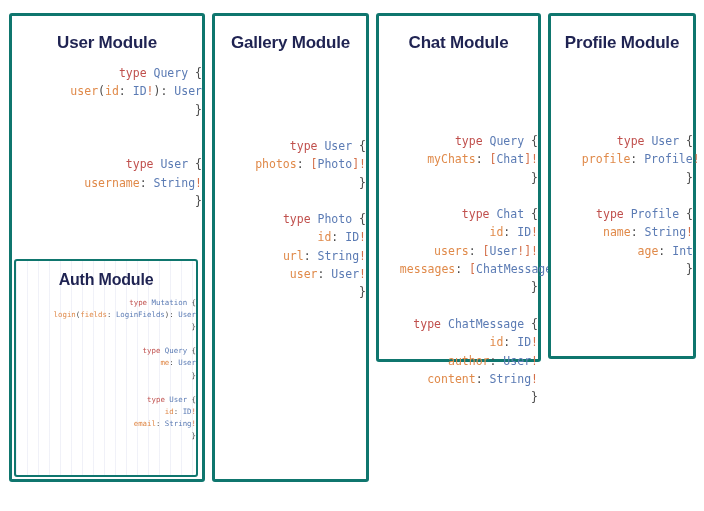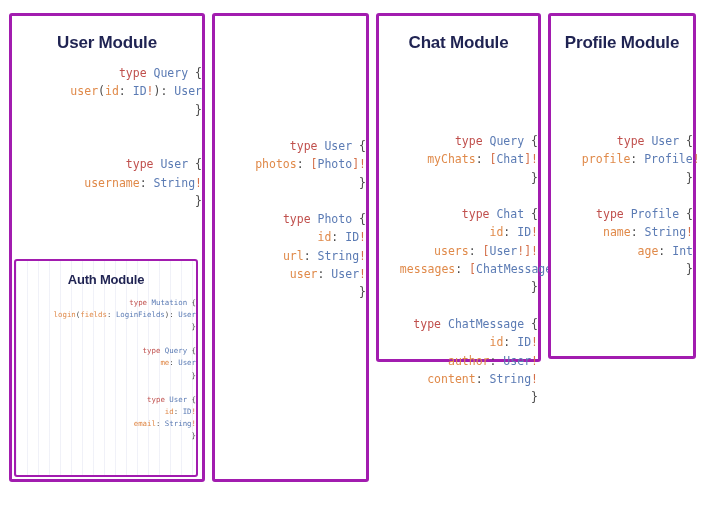--- a/index.html
+++ b/index.html
@@ -19,40 +19,40 @@
     width: 704px;
     height: 511px;
     background: #ffffff;
   }
 
   
   .card {
     position: absolute;
     box-sizing: border-box;
     background: #ffffff;
-    border: 2px solid #a21caf;
+    border: 2px solid #0f766e;
     border-radius: 3px;
   }
   .card.outer {
     border-width: 3px;
   }
 
   .card-title {
     text-align: center;
     font-weight: bold;
     color: #1f2352;
     letter-spacing: -0.2px;
   }
   .card.lg > .card-title {
     font-size: 17px;
     line-height: 20px;
     margin-top: 17px;
   }
   .card.sm > .card-title {
-    font-size: 13px;
+    font-size: 16px;
     line-height: 16px;
     margin-top: 11px;
   }
 
   
   .code {
     font-family: "DejaVu Sans Mono", "Liberation Mono", monospace;
     white-space: pre;
     color: #4a4a4a;
     text-align: right;
@@ -98,20 +98,21 @@
 
     <div class="card sm ruled" style="left:2px; top:243px; width:184px; height:218px;">
       <div class="card-title">Auth Module</div>
       <div class="code-wrap" style="top:36px; padding-left:10px;">
         <div class="code sm"><div><span class="t-kw">type </span><span class="t-type">Mutation</span><span class="t-pun"> {</span></div><div><span class="t-pun">  </span><span class="t-fld">login</span><span class="t-pun">(</span><span class="t-fld">fields</span><span class="t-pun">: </span><span class="t-type">LoginFields</span><span class="t-pun">): </span><span class="t-type">User</span></div><div><span class="t-pun">}</span></div><div>&nbsp;</div><div><span class="t-kw">type </span><span class="t-type">Query</span><span class="t-pun"> {</span></div><div><span class="t-pun">  </span><span class="t-fld">me</span><span class="t-pun">: </span><span class="t-type">User</span></div><div><span class="t-pun">}</span></div><div>&nbsp;</div><div><span class="t-kw">type </span><span class="t-type">User</span><span class="t-pun"> {</span></div><div><span class="t-pun">  </span><span class="t-fld">id</span><span class="t-pun">: </span><span class="t-type">ID</span><span class="t-mark">!</span></div><div><span class="t-pun">  </span><span class="t-fld">email</span><span class="t-pun">: </span><span class="t-type">String</span><span class="t-mark">!</span></div><div><span class="t-pun">}</span></div></div>
       </div>
     </div>
   </div>
 
   <div class="card outer lg" style="left:212px; top:13px; width:157px; height:469px;">
+    <div class="card-title">Gallery Module</div>
     <div class="code-wrap" style="top:121px; padding-left:17px;">
       <div class="code lg"><div><span class="t-kw">type </span><span class="t-type">User</span><span class="t-pun"> {</span></div><div><span class="t-pun">  </span><span class="t-fld">photos</span><span class="t-pun">: </span><span class="t-mark">[</span><span class="t-type">Photo</span><span class="t-mark">]!</span></div><div><span class="t-pun">}</span></div><div>&nbsp;</div><div><span class="t-kw">type </span><span class="t-type">Photo</span><span class="t-pun"> {</span></div><div><span class="t-pun">  </span><span class="t-fld">id</span><span class="t-pun">: </span><span class="t-type">ID</span><span class="t-mark">!</span></div><div><span class="t-pun">  </span><span class="t-fld">url</span><span class="t-pun">: </span><span class="t-type">String</span><span class="t-mark">!</span></div><div><span class="t-pun">  </span><span class="t-fld">user</span><span class="t-pun">: </span><span class="t-type">User</span><span class="t-mark">!</span></div><div><span class="t-pun">}</span></div></div>
     </div>
   </div>
 
   <div class="card outer lg" style="left:376px; top:13px; width:165px; height:349px;">
     <div class="card-title">Chat Module</div>
     <div class="code-wrap" style="top:116px; padding-left:7px;">
       <div class="code lg"><div><span class="t-kw">type </span><span class="t-type">Query</span><span class="t-pun"> {</span></div><div><span class="t-pun">  </span><span class="t-fld">myChats</span><span class="t-pun">: </span><span class="t-mark">[</span><span class="t-type">Chat</span><span class="t-mark">]!</span></div><div><span class="t-pun">}</span></div><div>&nbsp;</div><div><span class="t-kw">type </span><span class="t-type">Chat</span><span class="t-pun"> {</span></div><div><span class="t-pun">  </span><span class="t-fld">id</span><span class="t-pun">: </span><span class="t-type">ID</span><span class="t-mark">!</span></div><div><span class="t-pun">  </span><span class="t-fld">users</span><span class="t-pun">: </span><span class="t-mark">[</span><span class="t-type">User</span><span class="t-mark">!]!</span></div><div><span class="t-pun">  </span><span class="t-fld">messages</span><span class="t-pun">: </span><span class="t-mark">[</span><span class="t-type">ChatMessage</span><span class="t-mark">]!</span></div><div><span class="t-pun">}</span></div><div>&nbsp;</div><div><span class="t-kw">type </span><span class="t-type">ChatMessage</span><span class="t-pun"> {</span></div><div><span class="t-pun">  </span><span class="t-fld">id</span><span class="t-pun">: </span><span class="t-type">ID</span><span class="t-mark">!</span></div><div><span class="t-pun">  </span><span class="t-fld">author</span><span class="t-pun">: </span><span class="t-type">User</span><span class="t-mark">!</span></div><div><span class="t-pun">  </span><span class="t-fld">content</span><span class="t-pun">: </span><span class="t-type">String</span><span class="t-mark">!</span></div><div><span class="t-pun">}</span></div></div>
     </div>

